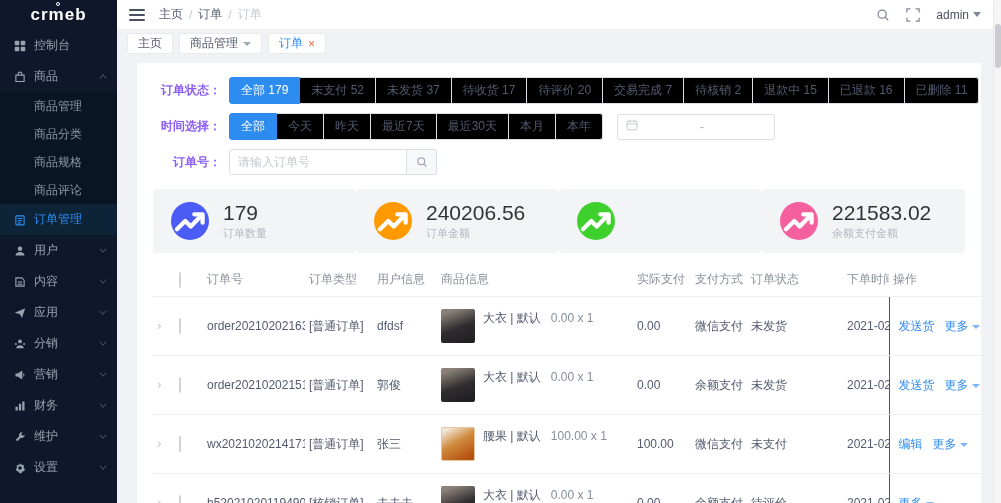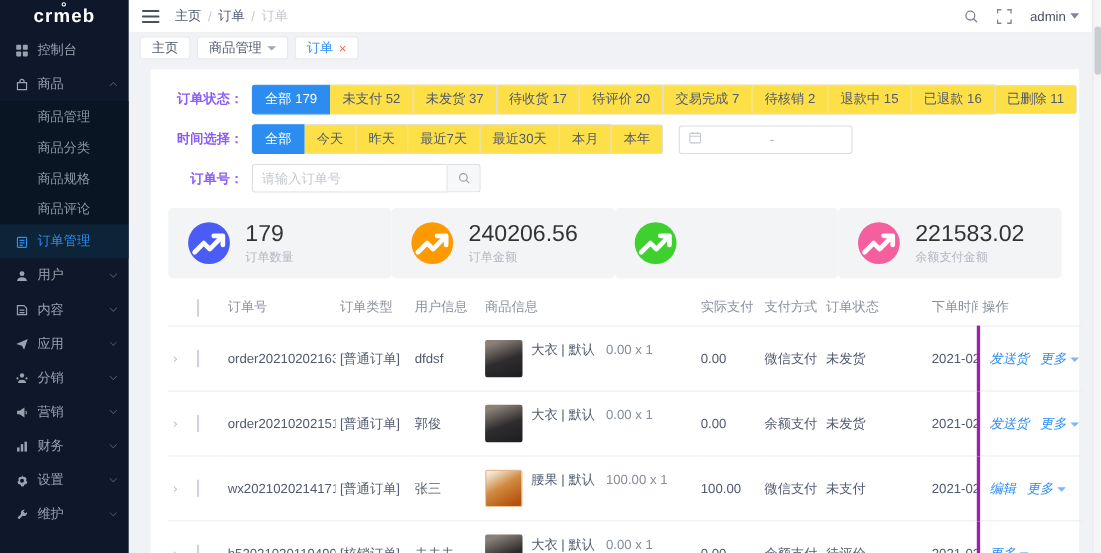--- a/index.html
+++ b/index.html
@@ -42,21 +42,21 @@
   .tabchip.active { color:#2d8cf0; }
   .tabchip .x { color:#f16643; font-size:12px; line-height:1; cursor:pointer; }
 
   
   .content { padding:6px 12px 0 20px; height:476px; }
   .card { background:#fff; border-radius:2px; height:600px; padding:14px 16px 0 16px; }
 
   .frow { display:flex; align-items:center; margin-bottom:9px; }
   .flabel { width:68px; text-align:right; font-weight:bold; color:#8b5cf6; margin-right:8px; flex:0 0 68px; }
   .btngroup { display:flex; }
-  .fbtn { border:1px solid #dcdee2; border-left-width:0; background:#fde047; color:#515a6e; font-size:12px; padding:4px 11px; cursor:pointer; white-space:nowrap; font-family:inherit; }
+  .fbtn { border:1px solid #dcdee2; border-left-width:0; background:#000000; color:#515a6e; font-size:12px; padding:4px 11px; cursor:pointer; white-space:nowrap; font-family:inherit; }
   .btngroup .fbtn:first-child { border-left-width:1px; border-radius:3px 0 0 3px; }
   .btngroup .fbtn:last-child { border-radius:0 3px 3px 0; }
   .fbtn.active { background:#2d8cf0; border-color:#2d8cf0; color:#fff; }
   .daterange { margin-left:14px; width:158px; height:26px; border:1px solid #dcdee2; border-radius:3px; display:flex; align-items:center; padding:0 8px; color:#c5c8ce; background:#fff; cursor:text; }
   .daterange .dash { flex:1; text-align:center; color:#a7adb8; }
   .searchwrap { display:flex; }
   .orderno-input { width:178px; height:26px; border:1px solid #dcdee2; border-radius:3px 0 0 3px; padding:0 8px; font-size:12px; color:#515a6e; outline:none; }
   .orderno-input::placeholder { color:#c5c8ce; }
   .searchbtn { width:30px; height:26px; border:1px solid #dcdee2; border-left:none; border-radius:0 3px 3px 0; background:#f7f8fa; display:flex; align-items:center; justify-content:center; cursor:pointer; }
 
@@ -74,21 +74,21 @@
   td.c-order { white-space:normal; word-break:break-all; line-height:1.5; }
   .chkbox { width:13px; height:13px; border:1px solid #d0d4da; border-radius:2px; background:#fff; cursor:pointer; }
   .expander { color:#b8bec8; cursor:pointer; font-family:"DejaVu Sans",sans-serif; }
   .prod-line { display:flex; align-items:flex-start; gap:8px; margin:2px 0; white-space:normal; }
   .prod-img { width:34px; height:34px; border-radius:2px; flex:0 0 34px; }
   .img-coat { background:linear-gradient(160deg,#8a8078 12%,#2e2c2e 55%,#1d1c20); }
   .img-cashew { background:linear-gradient(150deg,#f2e7d8 8%,#d08a3e 45%,#b5500f 90%); border:1px solid #e8c89a; }
   .prod-txt { white-space:normal; line-height:1.55; color:#515a6e; }
   .prod-price { color:#868e99; margin-left:10px; }
   td.c-paid { text-align:right; padding-right:14px; }
-  td.c-action { border-left:3px solid #a21caf; text-align:center;font-style:italic; }
+  td.c-action { border-left:1px solid #a21caf; text-align:center; }
   .alink { color:#2d8cf0; cursor:pointer; margin:0 5px; white-space:nowrap; }
   .more-caret { display:inline-block; width:0; height:0; border-left:4px solid transparent; border-right:4px solid transparent; border-top:4px solid #7fb6f5; margin-left:3px; vertical-align:1px; }
 
   
   .vscroll { position:absolute; right:0; top:0; width:8px; height:503px; background:#f5f5f5; border-left:1px solid #e8e8e8; z-index:9; }
   .vscroll .thumb { position:absolute; top:24px; left:1px; width:6px; height:44px; background:#c9ccd1; border-radius:3px; }
 </style>
 </head>
 <body>
 
@@ -197,34 +197,34 @@
               <rect x="6.5" y="5" width="3" height="9"></rect>
               <rect x="11" y="2" width="3" height="12"></rect>
             </svg>
           </span>
           <span class="lbl">财务</span>
           <span class="chev"></span>
         </div>
         <div class="side-item">
           <span class="ic">
             <svg viewBox="0 0 16 16" fill="currentColor">
+              <path d="M14 4.5a3.8 3.8 0 0 1-5.1 4.6L4.5 13.5 2.5 11.5l4.4-4.4A3.8 3.8 0 0 1 11.5 2l-2 2 2.5 2.5 2-2z"></path>
+            </svg>
+          </span>
+          <span class="lbl">维护</span>
+          <span class="chev"></span>
+        </div>
+        <div class="side-item">
+          <span class="ic">
+            <svg viewBox="0 0 16 16" fill="currentColor">
               <path d="M8 1l1.2 2.2 2.5.3 1.8 1.8-.6 2.4 1.6 2-1 2.4-2.4.6-1.3 2.2H7.2L5.9 12.7l-2.4-.6-1-2.4 1.6-2-.6-2.4L5.3 3.5l2.5-.3z"></path>
               <circle cx="8" cy="8" r="2.4" fill="#0b1a2b"></circle>
             </svg>
           </span>
           <span class="lbl">设置</span>
-          <span class="chev"></span>
-        </div>
-        <div class="side-item">
-          <span class="ic">
-            <svg viewBox="0 0 16 16" fill="currentColor">
-              <path d="M14 4.5a3.8 3.8 0 0 1-5.1 4.6L4.5 13.5 2.5 11.5l4.4-4.4A3.8 3.8 0 0 1 11.5 2l-2 2 2.5 2.5 2-2z"></path>
-            </svg>
-          </span>
-          <span class="lbl">维护</span>
           <span class="chev"></span>
         </div>
       </nav>
   </aside>
 
   <div class="main">
 
     <header class="topbar">
       <span class="burger">
           <i></i>

